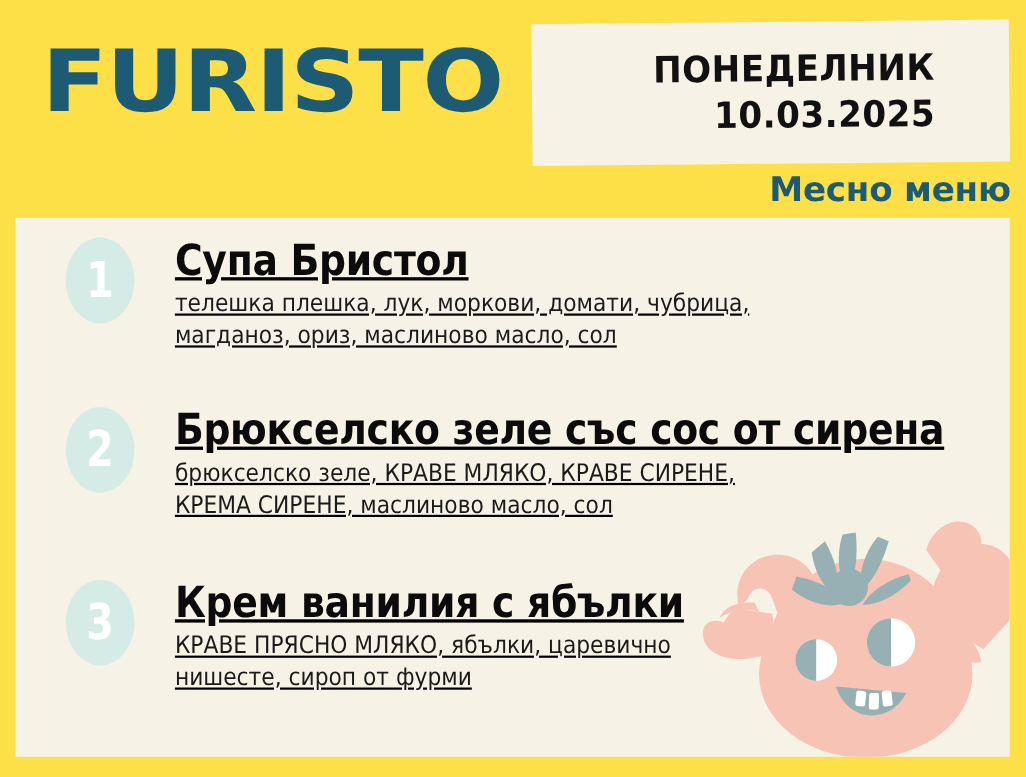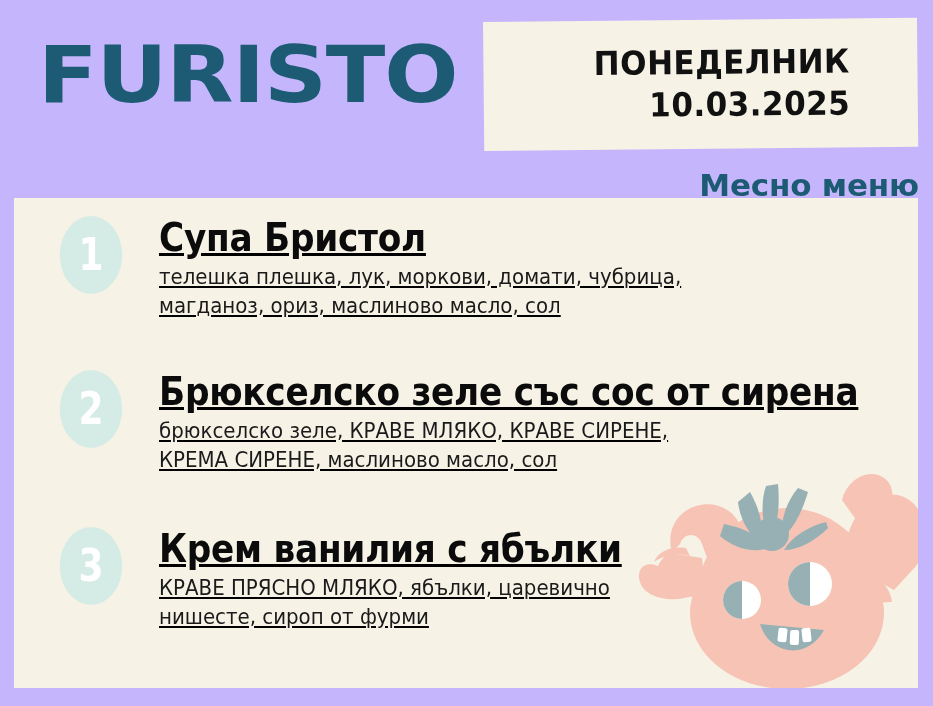--- a/index.html
+++ b/index.html
@@ -11,21 +11,21 @@
     width: 933px;
     height: 706px;
     overflow: hidden;
     font-family: "Liberation Sans", sans-serif;
     background: #9ad4c6;
   }
   #poster {
     position: relative;
     width: 933px;
     height: 706px;
-    background: #c4b5fd;
+    background: #fde047;
     overflow: hidden;
   }
 
   
   .brand-logo {
     position: absolute;
     left: 38px;
     top: 36px;
     font-family: "DejaVu Sans", sans-serif;
     font-size: 78px;
@@ -83,21 +83,20 @@
     position: absolute;
     right: 14px;
     top: 155px;
     font-family: "DejaVu Sans", sans-serif;
     font-weight: bold;
     font-size: 31px;
     line-height: 36px;
     color: #1c5b73;
     white-space: nowrap;
     letter-spacing: -0.2px;
-    margin-top: 12px;
   }
 
   
   .menu-panel {
     position: absolute;
     left: 14px;
     top: 198px;
     width: 904px;
     height: 490px;
     background: #f6f2e6;

